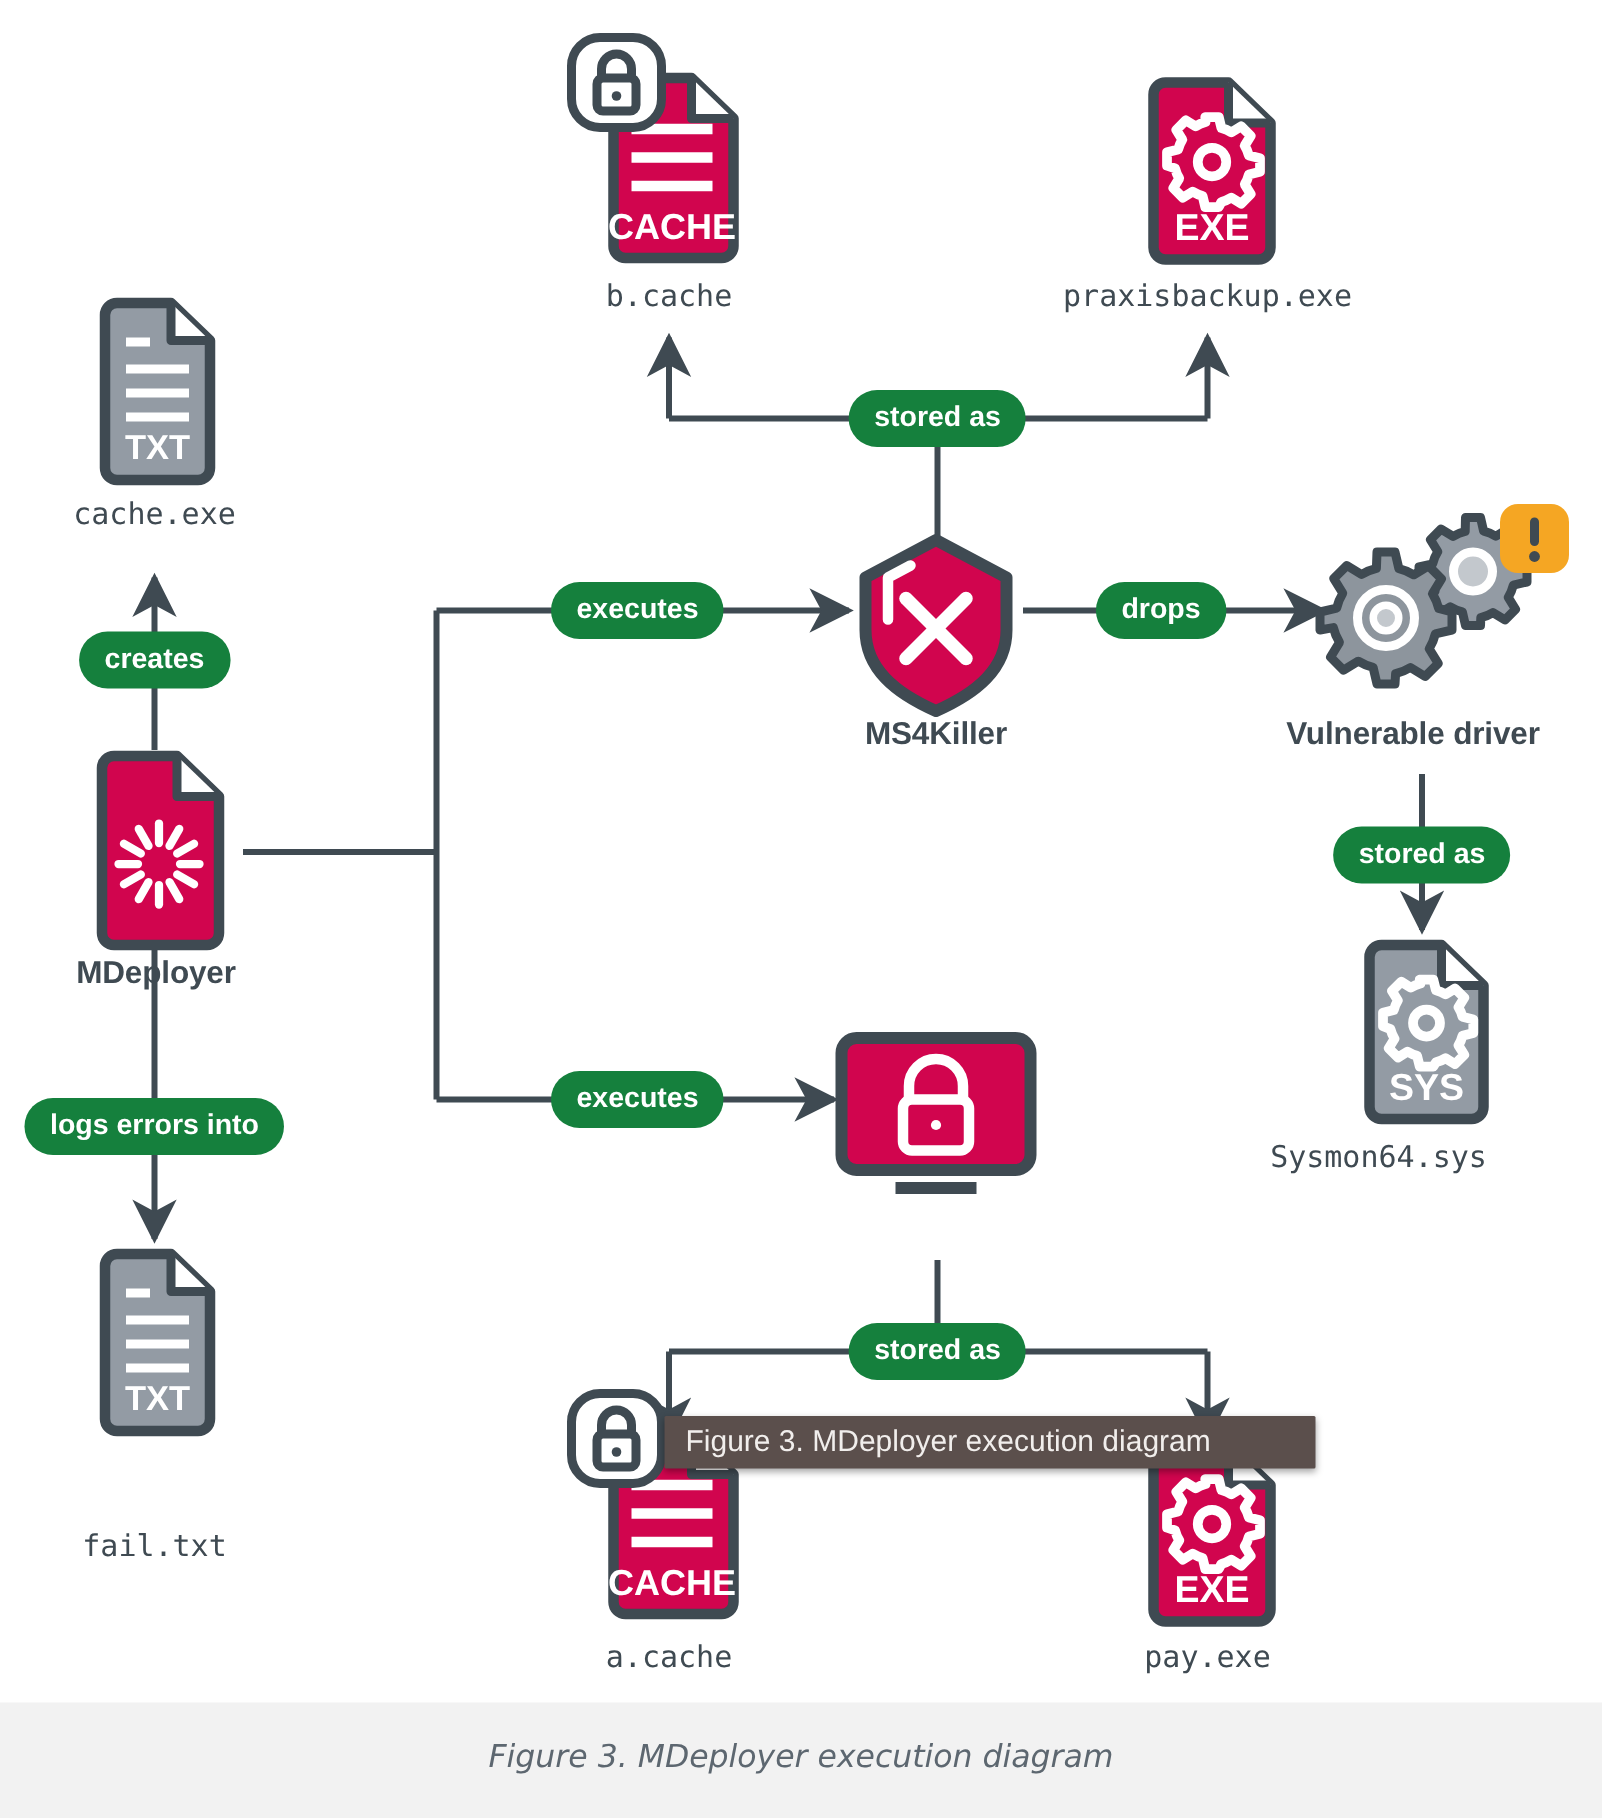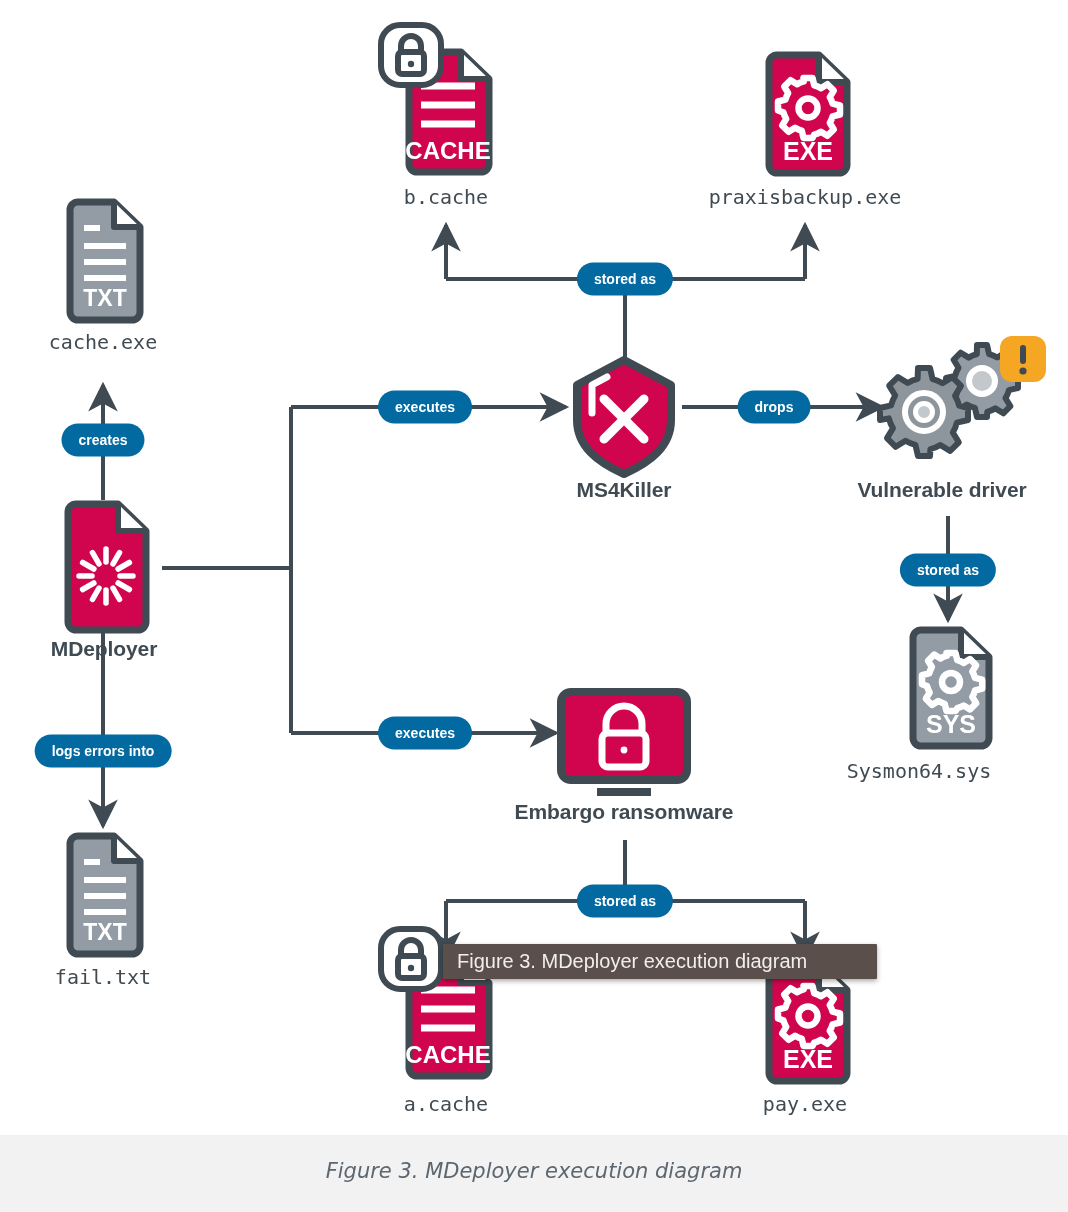--- a/index.html
+++ b/index.html
@@ -32,24 +32,24 @@
     font-family:"DejaVu Sans Mono","Liberation Mono",monospace;
     font-size:20px;
     white-space:nowrap;
     transform:translateX(-50%);
   }
 
   
   .pill{
     position:absolute;
     transform:translate(-50%,-50%);
-    background:#0369a1;
+    background:#15803d;
     color:#ffffff;
     font-weight:bold;
-    font-size:14px;
+    font-size:19px;
     line-height:1;
     padding:9px 17px 10px 17px;
     border-radius:999px;
     white-space:nowrap;
   }
 
   
   #tooltip{
     position:absolute;
     left:443px;top:944px;
@@ -271,22 +271,21 @@
     </g>
   </svg>
 
   <div class="filelabel" style="left:103px;top:330px;">cache.exe</div>
   <div class="filelabel" style="left:446px;top:185px;">b.cache</div>
   <div class="filelabel" style="left:805px;top:185px;">praxisbackup.exe</div>
   <div class="nodelabel" style="left:104px;top:637px;">MDeployer</div>
   <div class="nodelabel" style="left:624px;top:478px;">MS4Killer</div>
   <div class="nodelabel" style="left:942px;top:478px;">Vulnerable driver</div>
   <div class="filelabel" style="left:919px;top:759px;">Sysmon64.sys</div>
-  <div class="nodelabel" style="left:624px;top:800px;">Embargo ransomware</div>
-  <div class="filelabel" style="left:103px;top:965px;">fail.txt</div>
+  <div class="filelabel" style="left:103px;top:1018px;">fail.txt</div>
   <div class="filelabel" style="left:446px;top:1092px;">a.cache</div>
   <div class="filelabel" style="left:805px;top:1092px;">pay.exe</div>
 
   <div class="pill" style="left:103px;top:440px;">creates</div>
   <div class="pill" style="left:425px;top:407px;">executes</div>
   <div class="pill" style="left:425px;top:733px;">executes</div>
   <div class="pill" style="left:103px;top:751px;">logs errors into</div>
   <div class="pill" style="left:625px;top:279px;">stored as</div>
   <div class="pill" style="left:774px;top:407px;">drops</div>
   <div class="pill" style="left:948px;top:570px;">stored as</div>

